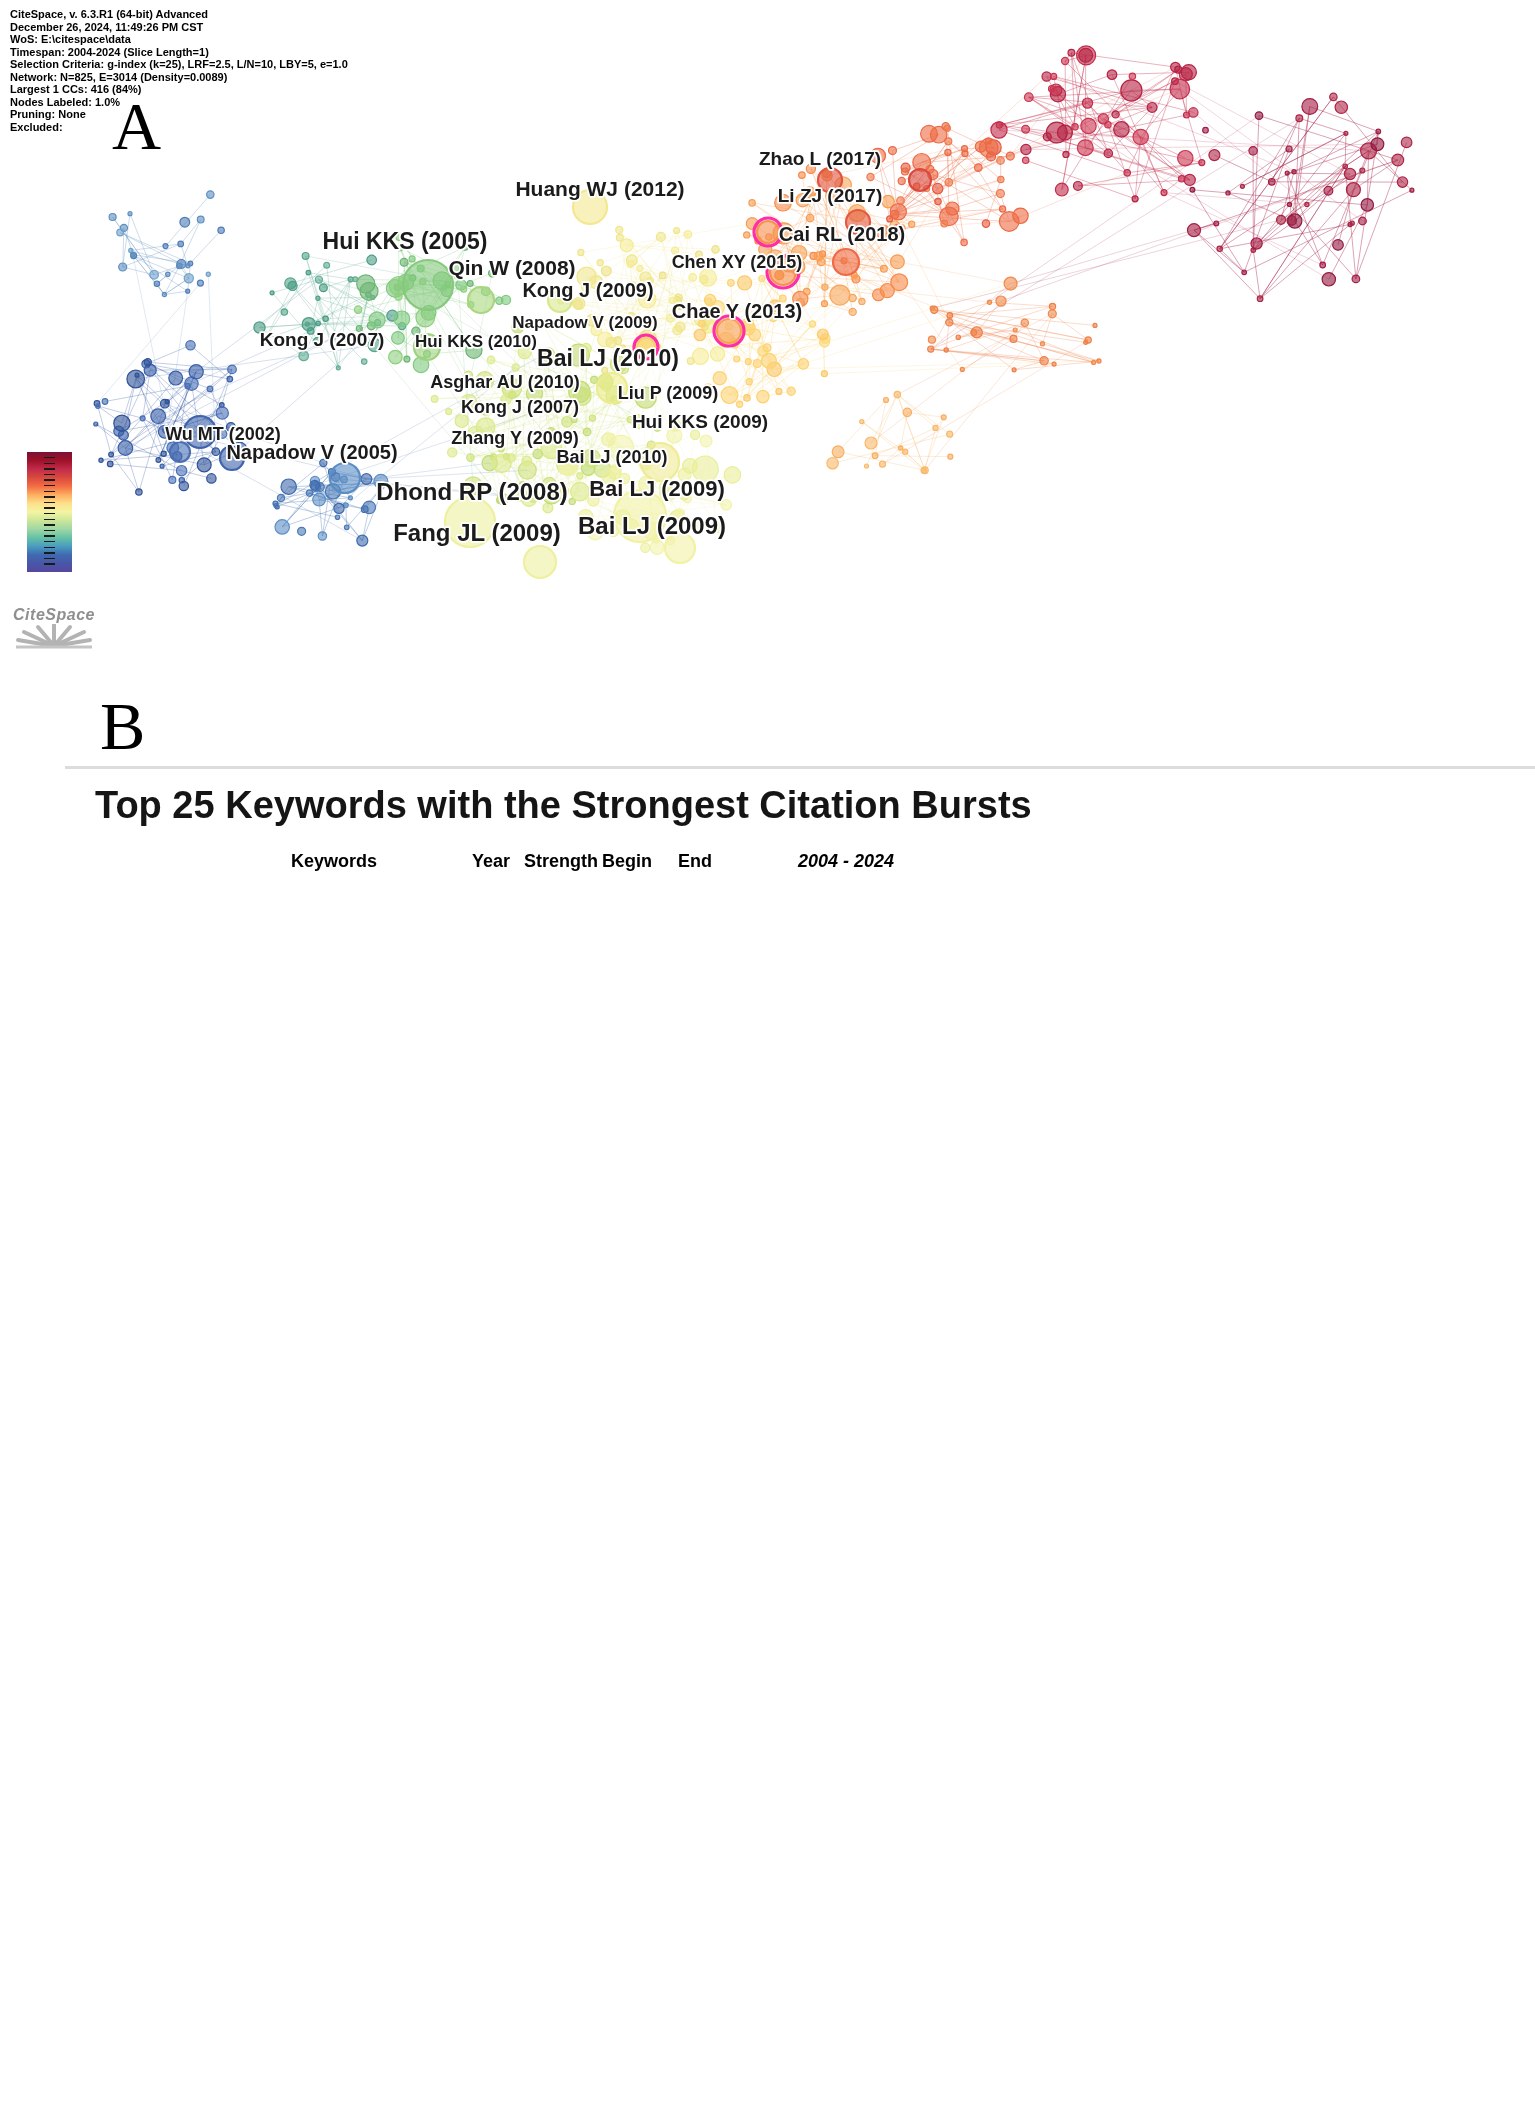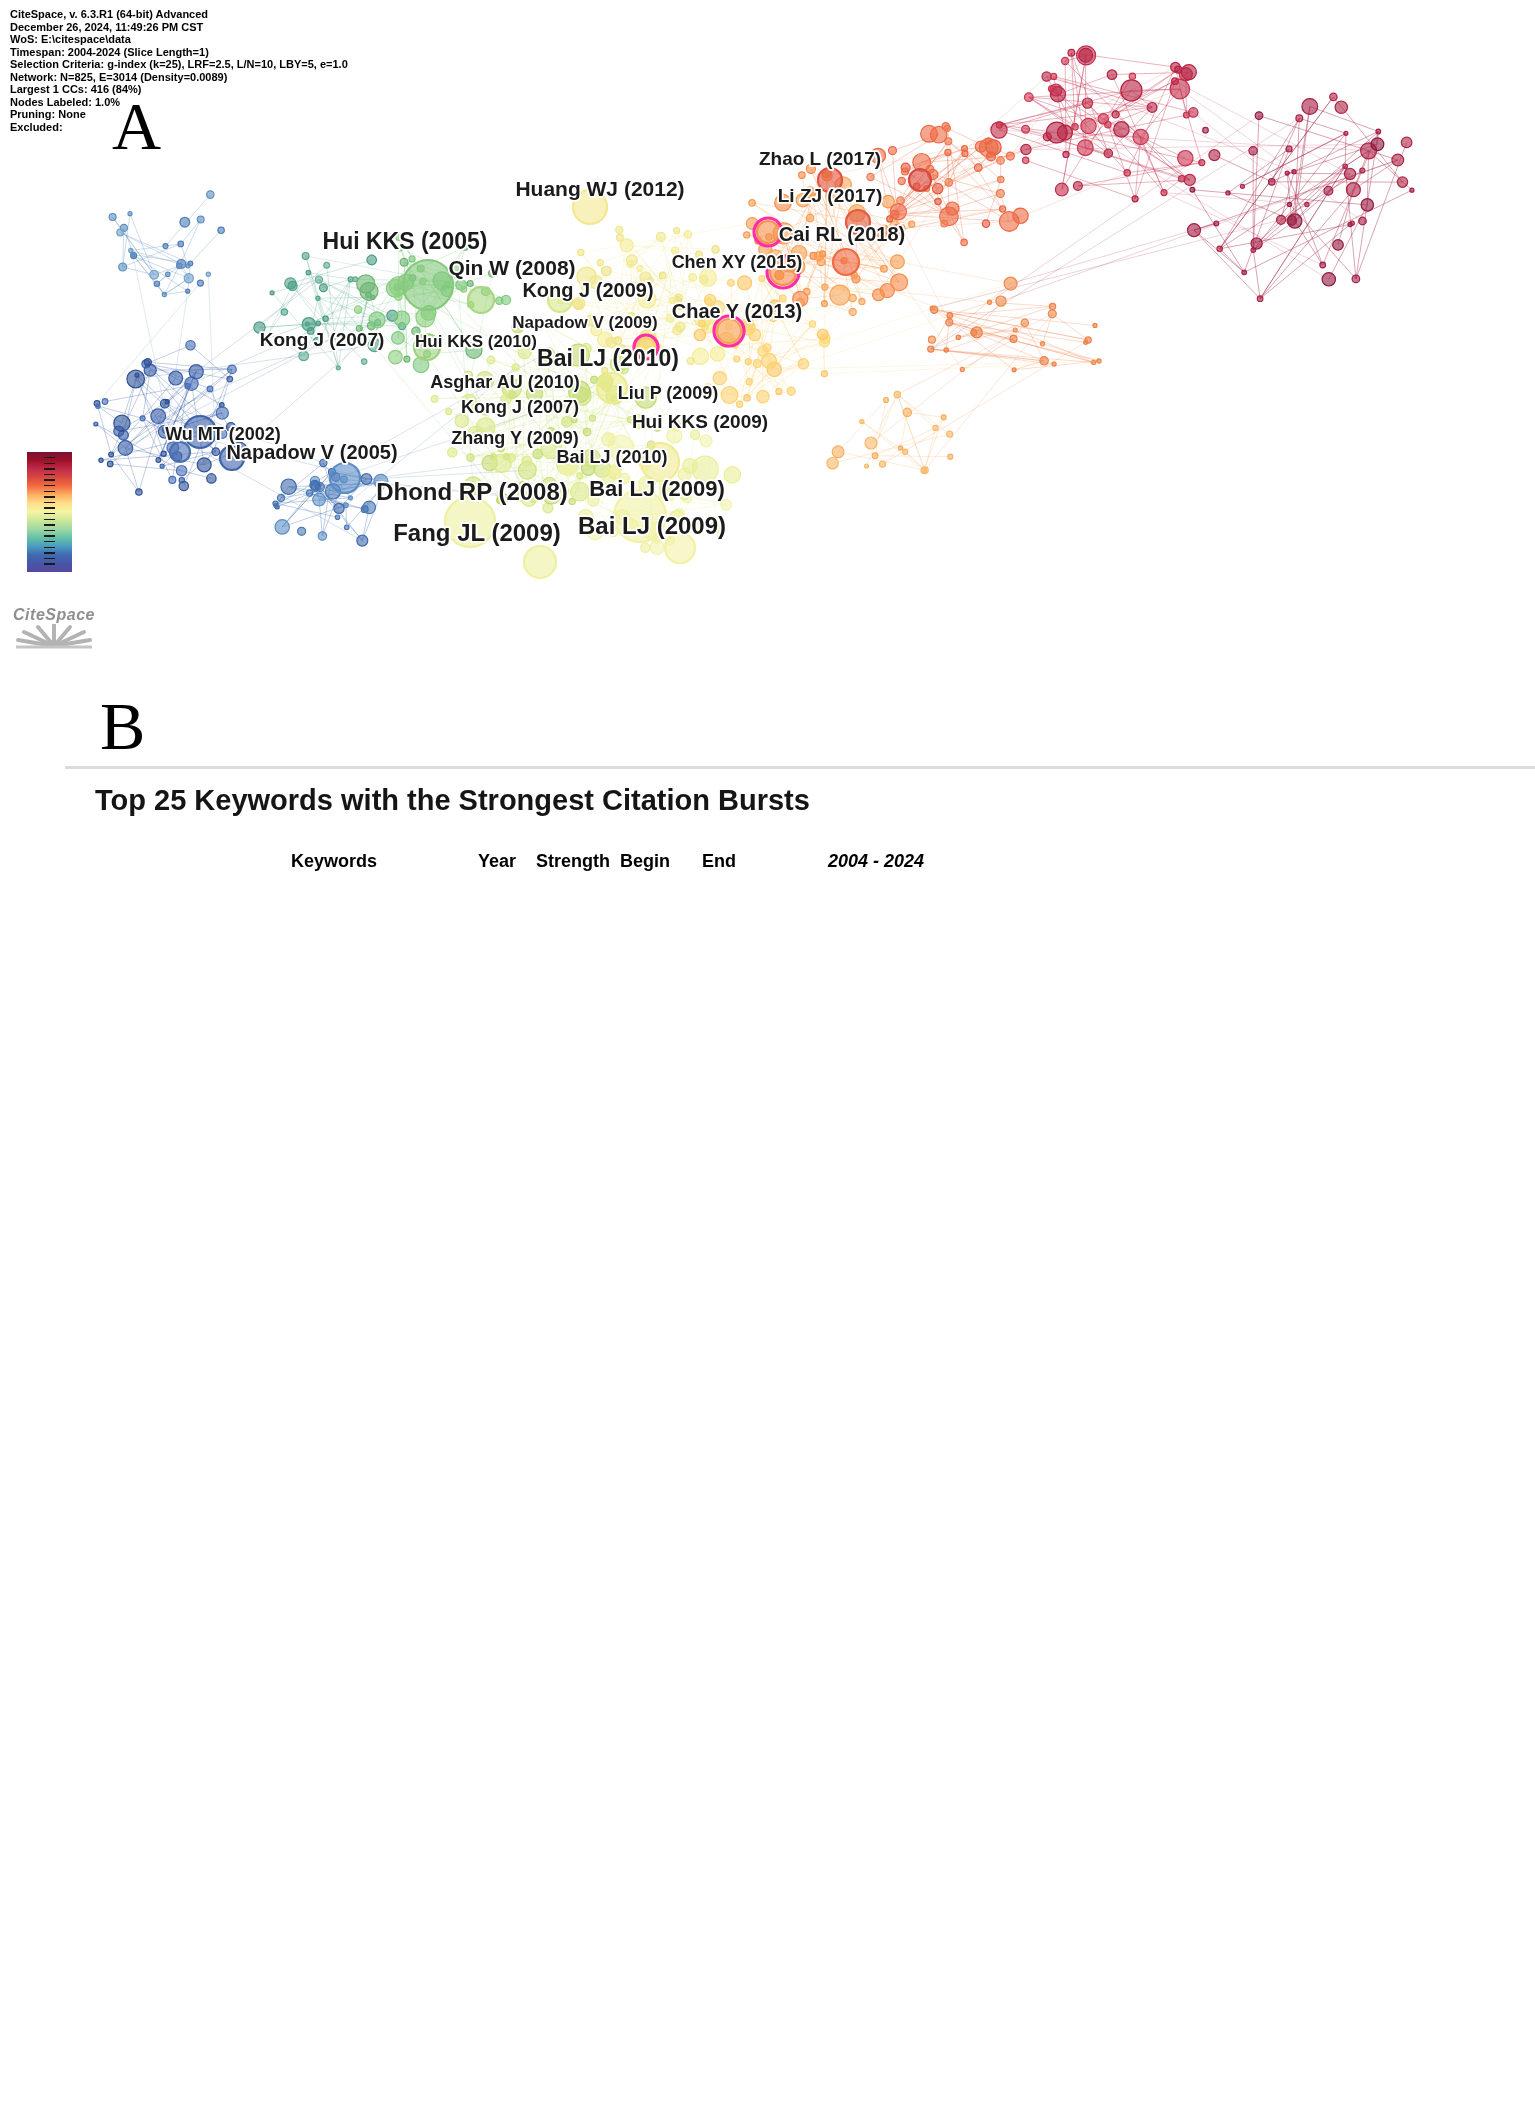--- a/index.html
+++ b/index.html
@@ -29,28 +29,28 @@
   .logo-text{font-size:16px;font-weight:bold;font-style:italic;color:#8f8f8f;letter-spacing:.5px;}
   .netlabel{
     font-family:"Liberation Sans",sans-serif;font-weight:bold;fill:#1b1b1b;
     paint-order:stroke;stroke:#ffffff;stroke-width:3.5px;stroke-linejoin:round;
   }
   
   .panelB{position:relative;width:1535px;height:1421px;}
   #letterB{position:absolute;left:100px;top:2px;}
   .divider{position:absolute;left:65px;right:0;top:76px;height:3px;background:#dcdcdc;}
   .b-title{
-    position:absolute;left:95px;top:94px;font-size:29px;font-weight:bold;color:#151515;
+    position:absolute;left:95px;top:94px;font-size:38px;font-weight:bold;color:#151515;
     white-space:nowrap;
   }
   .burst-table{position:absolute;left:0;top:158px;width:1000px;}
   .thead,.trow{
     display:grid;
     grid-template-columns:248px 50px 70px 58px 54px 232px;
-    column-gap:14px;
+    column-gap:8px;
     padding-left:210px;
     height:27.8px;align-items:center;
     font-size:17.5px;white-space:nowrap;
   }
   .thead{font-weight:bold;font-size:18px;}
   .c-kw{text-align:left;}
   .thead .c-kw{text-align:center;}
   .c-year{text-align:center;}
   .c-str{text-align:right;padding-right:5px;}
   .c-begin{font-weight:bold;}

